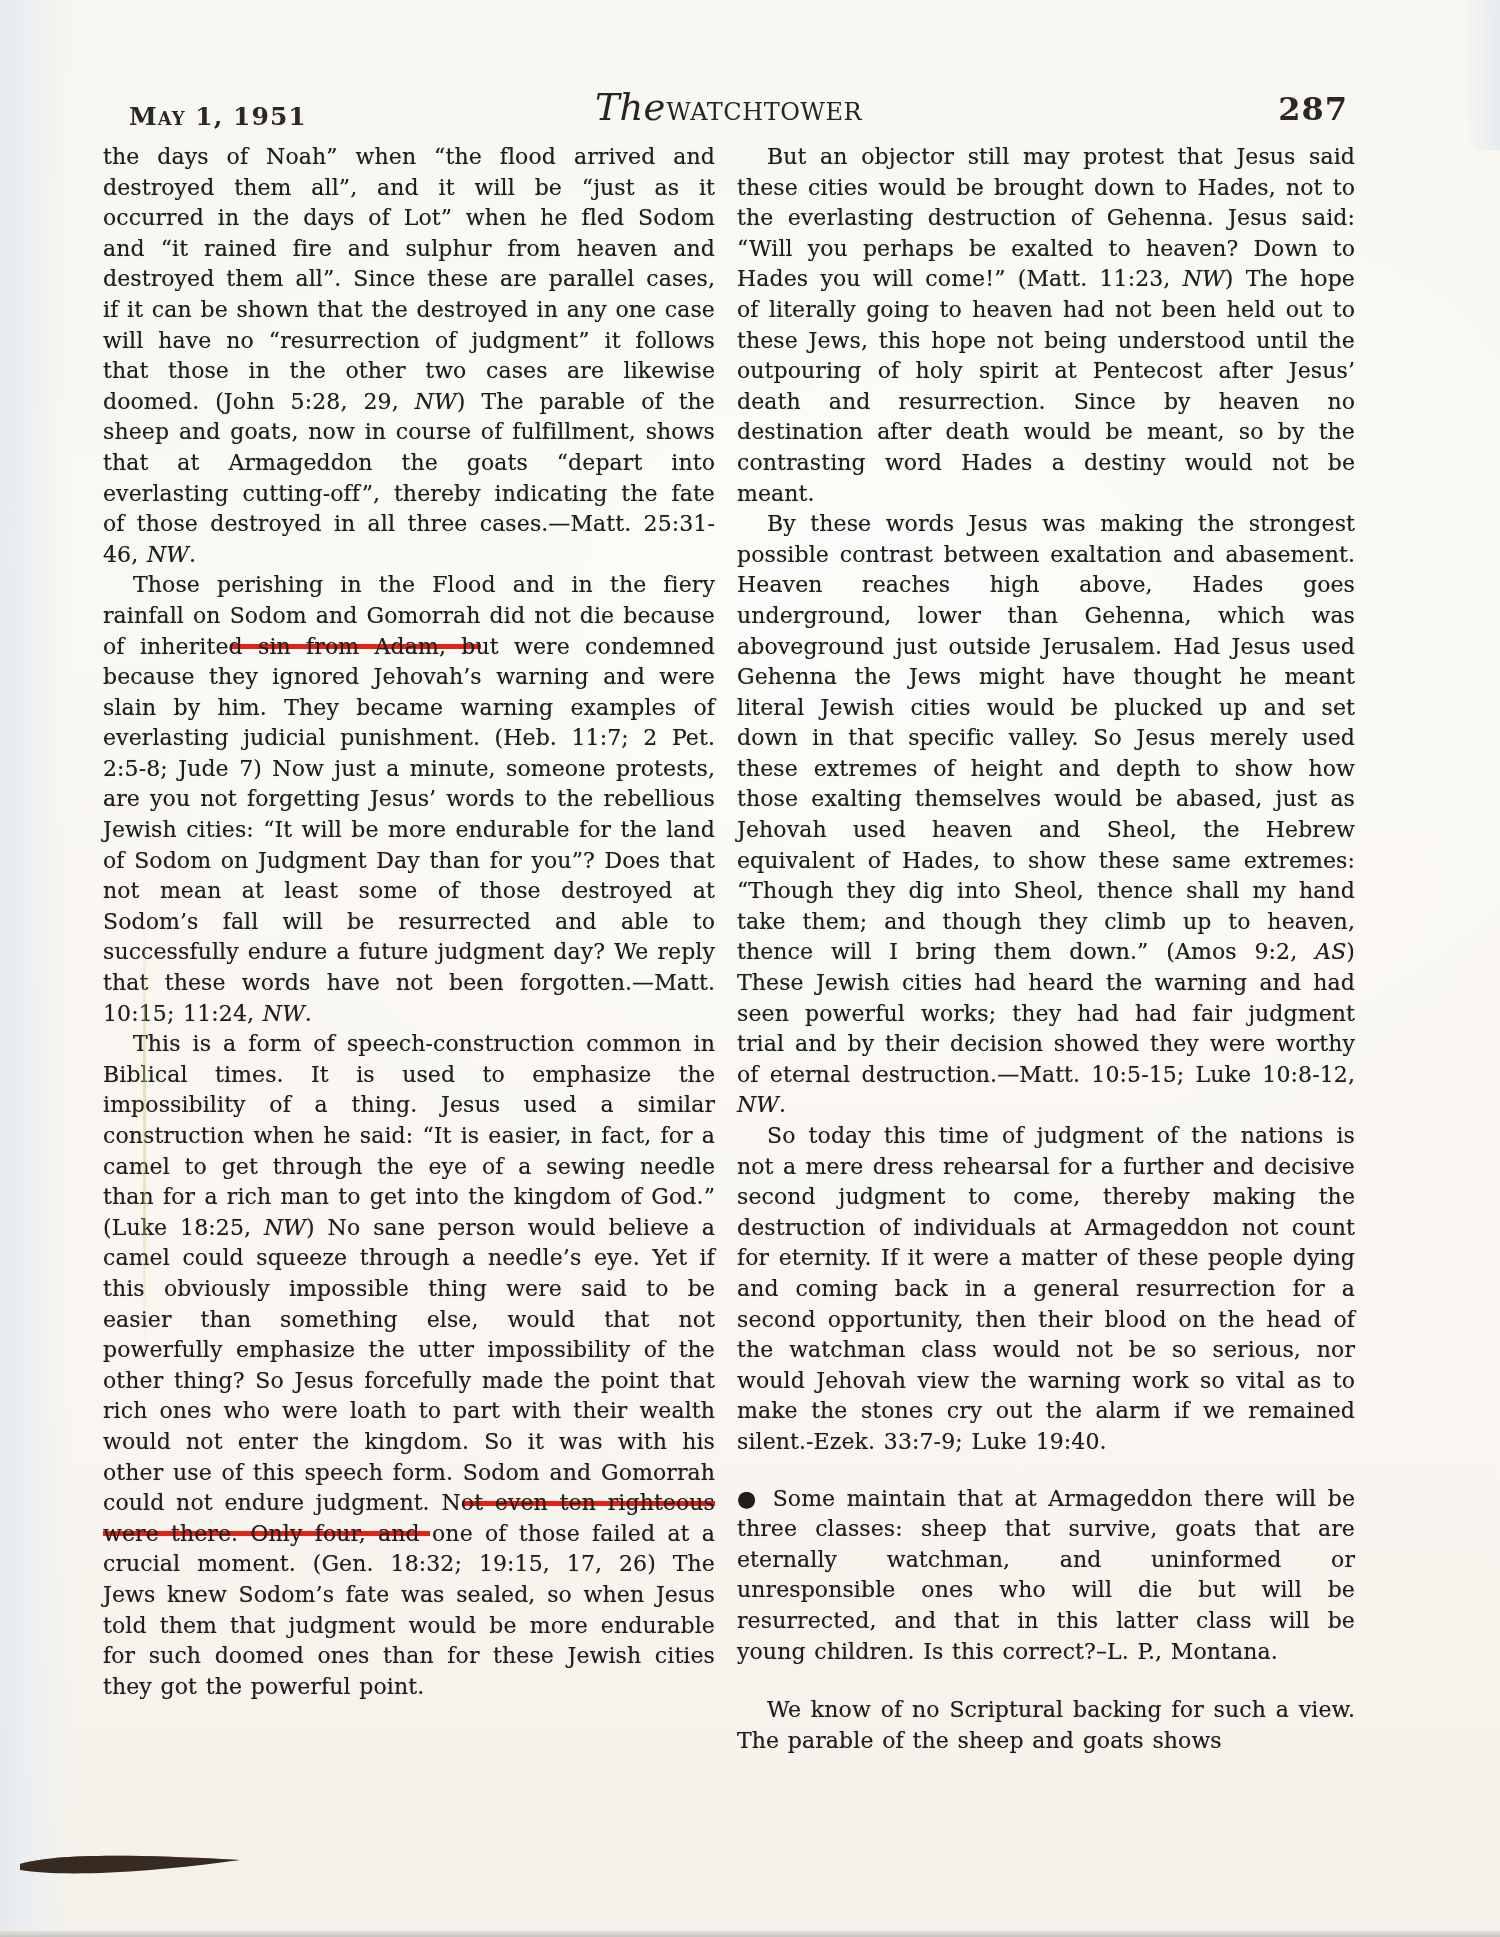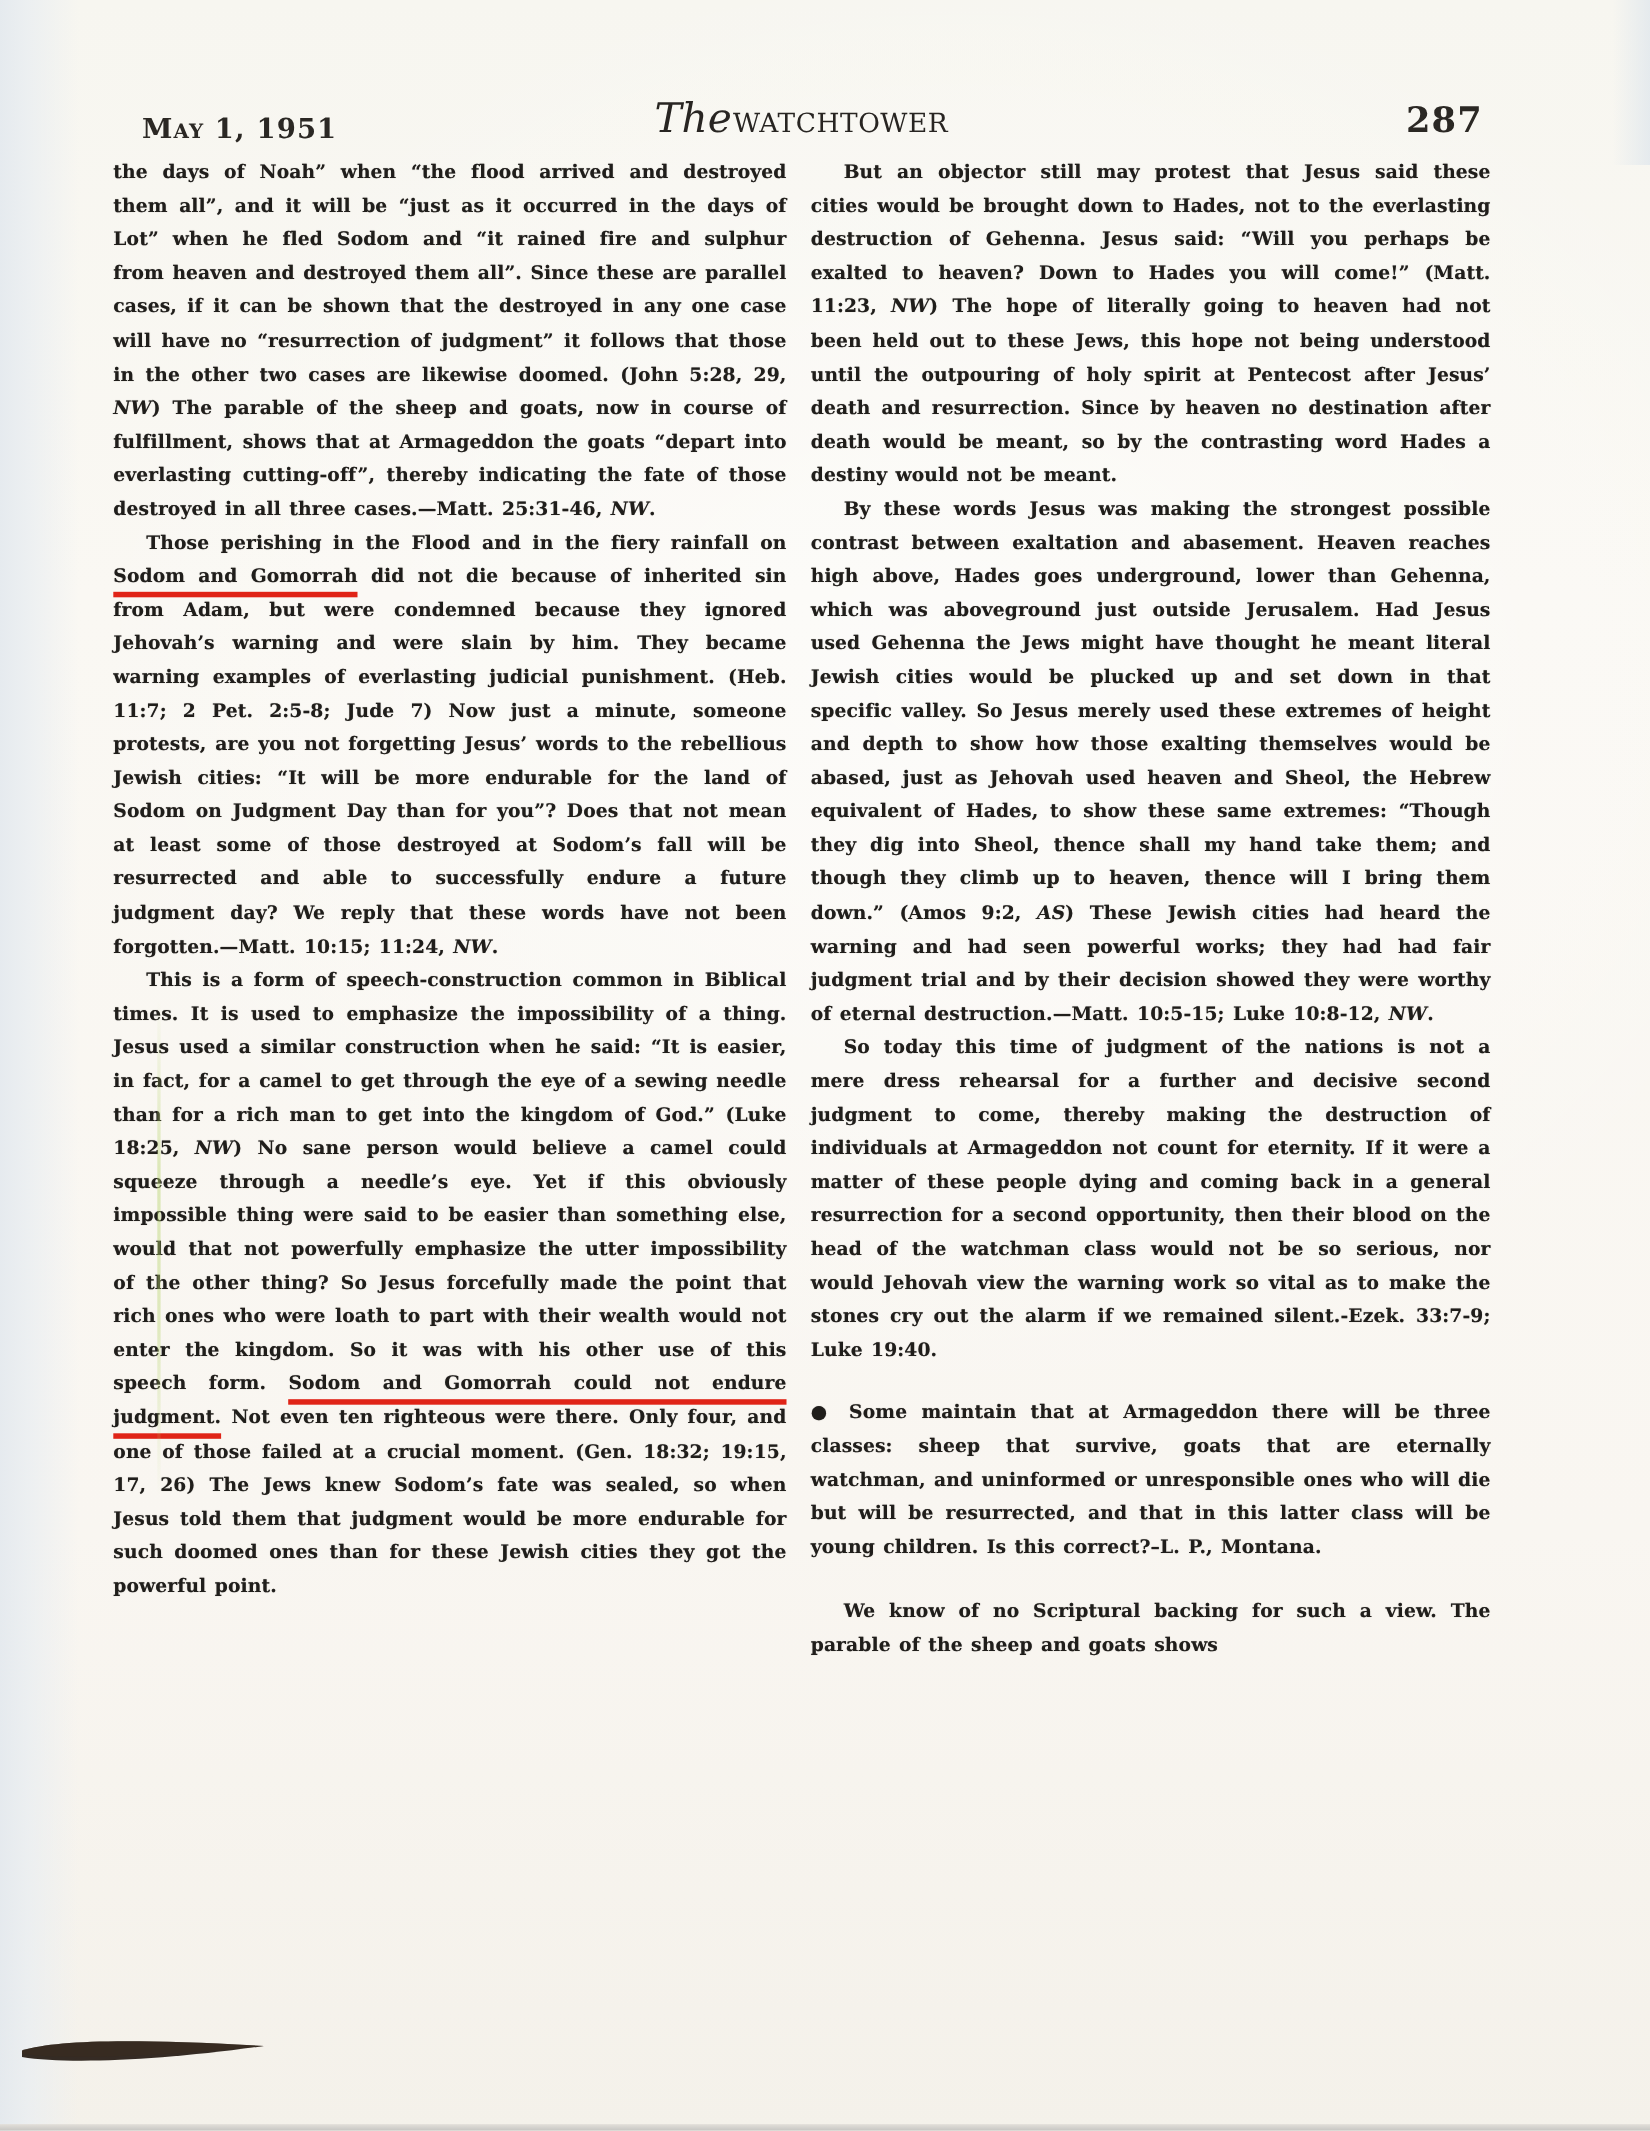--- a/index.html
+++ b/index.html
@@ -58,32 +58,31 @@
     font-size:32px;font-weight:bold;color:#2b2824;letter-spacing:1px;
   }
   .columns{
     position:absolute;left:103px;top:142px;width:1252px;
     display:flex;gap:22px;
   }
   .col{width:612px;}
   .col.right{width:618px;}
   p.para{
     margin:0;text-align:justify;
-    font-size:17px;line-height:30.6px;color:var(--ink);
+    font-size:22px;line-height:30.6px;color:var(--ink);
     word-spacing:1.6px;letter-spacing:0.1px;
     text-shadow:0 0 0.7px rgba(32,30,27,0.55);
-    font-weight:bold;
   }
   p.para.ind{text-indent:30px;}
   p.para.gap-top{margin-top:26px;}
   p.para.gap-top-sm{margin-top:28px;}
   .i{font-style:italic;}
   .r{
     border-bottom:5px solid var(--accent-red);
-    padding-bottom:4px;
+    padding-bottom:16px;
     box-decoration-break:clone;-webkit-box-decoration-break:clone;
   }
   .b{letter-spacing:1px;}
 </style>
 </head>
 <body>
 
 <div class="page">
 
   <div class="header">

